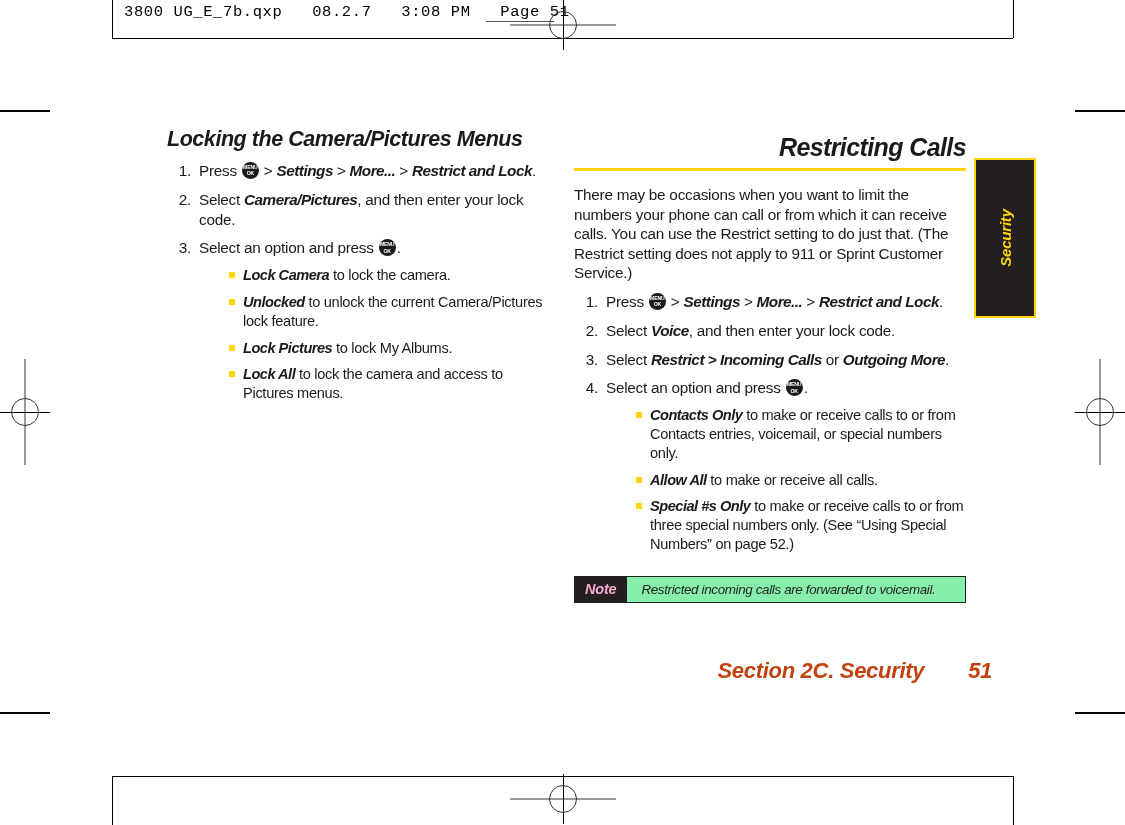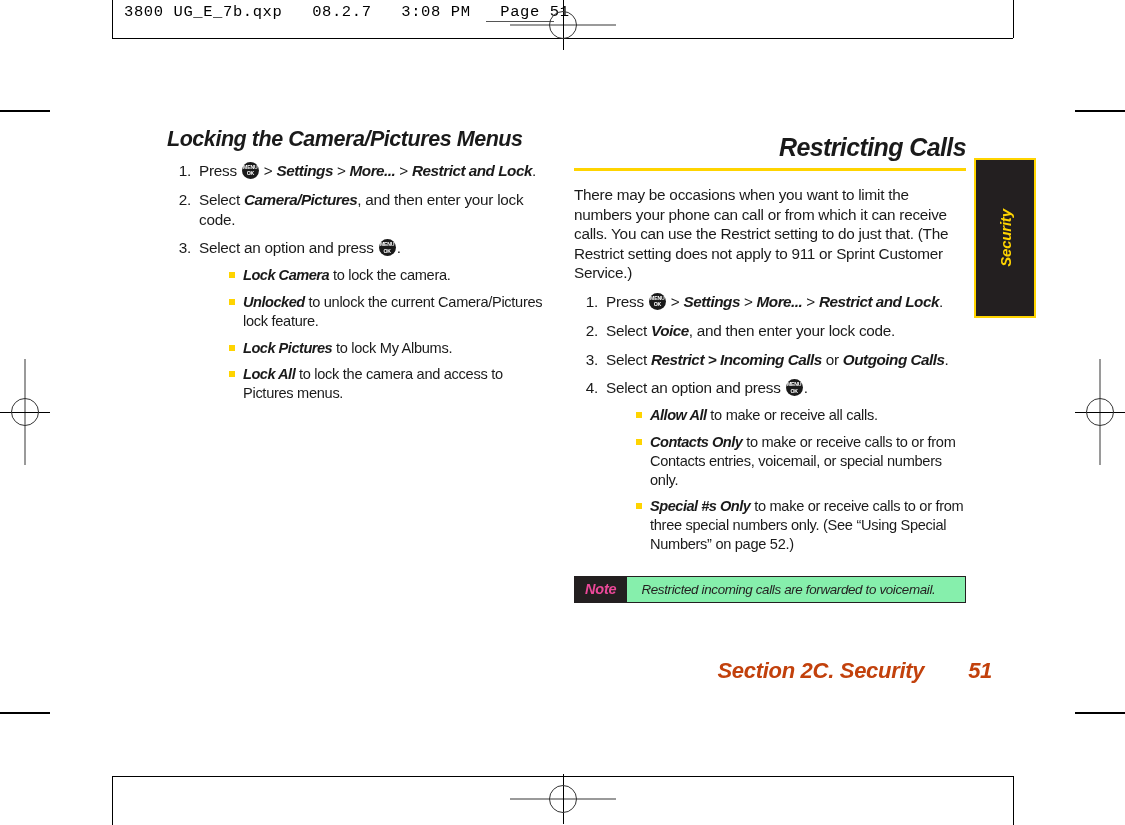--- a/index.html
+++ b/index.html
@@ -201,21 +201,21 @@
   
   .note {
     margin-top: 22px;
     display: flex;
     align-items: stretch;
     width: 100%;
     height: 27px;
   }
   .note .lbl {
     background: #231f20;
-    color: #ec4899;
+    color: #f9a8d4;
     font-style: italic;
     font-weight: bold;
     font-size: 14.5px;
     display: flex;
     align-items: center;
     padding: 0 11px;
     letter-spacing: -0.2px;
   }
   .note .body {
     flex: 1;
@@ -338,25 +338,25 @@
       </ol>
   </div>
 
   <div class="col col-right" style="top:95px;">
     <h2 class="section-title">Restricting Calls</h2>
     <div class="title-rule"></div>
     <p class="intro">There may be occasions when you want to limit the numbers your phone can call or from which it can receive calls. You can use the Restrict setting to do just that. (The Restrict setting does not apply to 911 or Sprint Customer Service.)</p>
     <ol class="steps" id="right-steps">
         <li><span class="num">1.</span><span><span>Press </span><span class="menukey"><i class="t">MENU</i><i class="b">OK</i></span><span> &gt; </span><em class="mi">Settings</em><span> &gt; </span><em class="mi">More...</em><span> &gt; </span><em class="mi">Restrict and Lock</em><span>.</span></span></li>
         <li><span class="num">2.</span><span><span>Select </span><em class="mi">Voice</em><span>, and then enter your lock code.</span></span></li>
-        <li><span class="num">3.</span><span><span>Select </span><em class="mi">Restrict &gt; Incoming Calls</em><span> or </span><em class="mi">Outgoing Calls</em><span>.</span></span></li>
+        <li><span class="num">3.</span><span><span>Select </span><em class="mi">Restrict &gt; Incoming Calls</em><span> or </span><em class="mi">Outgoing More</em><span>.</span></span></li>
         <li><span class="num">4.</span><span><span>Select an option and press </span><span class="menukey"><i class="t">MENU</i><i class="b">OK</i></span><span>.</span></span><div class="sub-wrap">
             <ul class="subs">
+              <li><em class="mi">Contacts Only</em><span> to make or receive calls to or from Contacts entries, voicemail, or special numbers only.</span></li>
               <li><em class="mi">Allow All</em><span> to make or receive all calls.</span></li>
-              <li><em class="mi">Contacts Only</em><span> to make or receive calls to or from Contacts entries, voicemail, or special numbers only.</span></li>
               <li><em class="mi">Special #s Only</em><span> to make or receive calls to or from three special numbers only. (See “Using Special Numbers” on page 52.)</span></li>
             </ul>
           </div></li>
       </ol>
 
     <div class="note">
       <div class="lbl">Note</div>
       <div class="body">Restricted incoming calls are forwarded to voicemail.</div>
     </div>
   </div>

